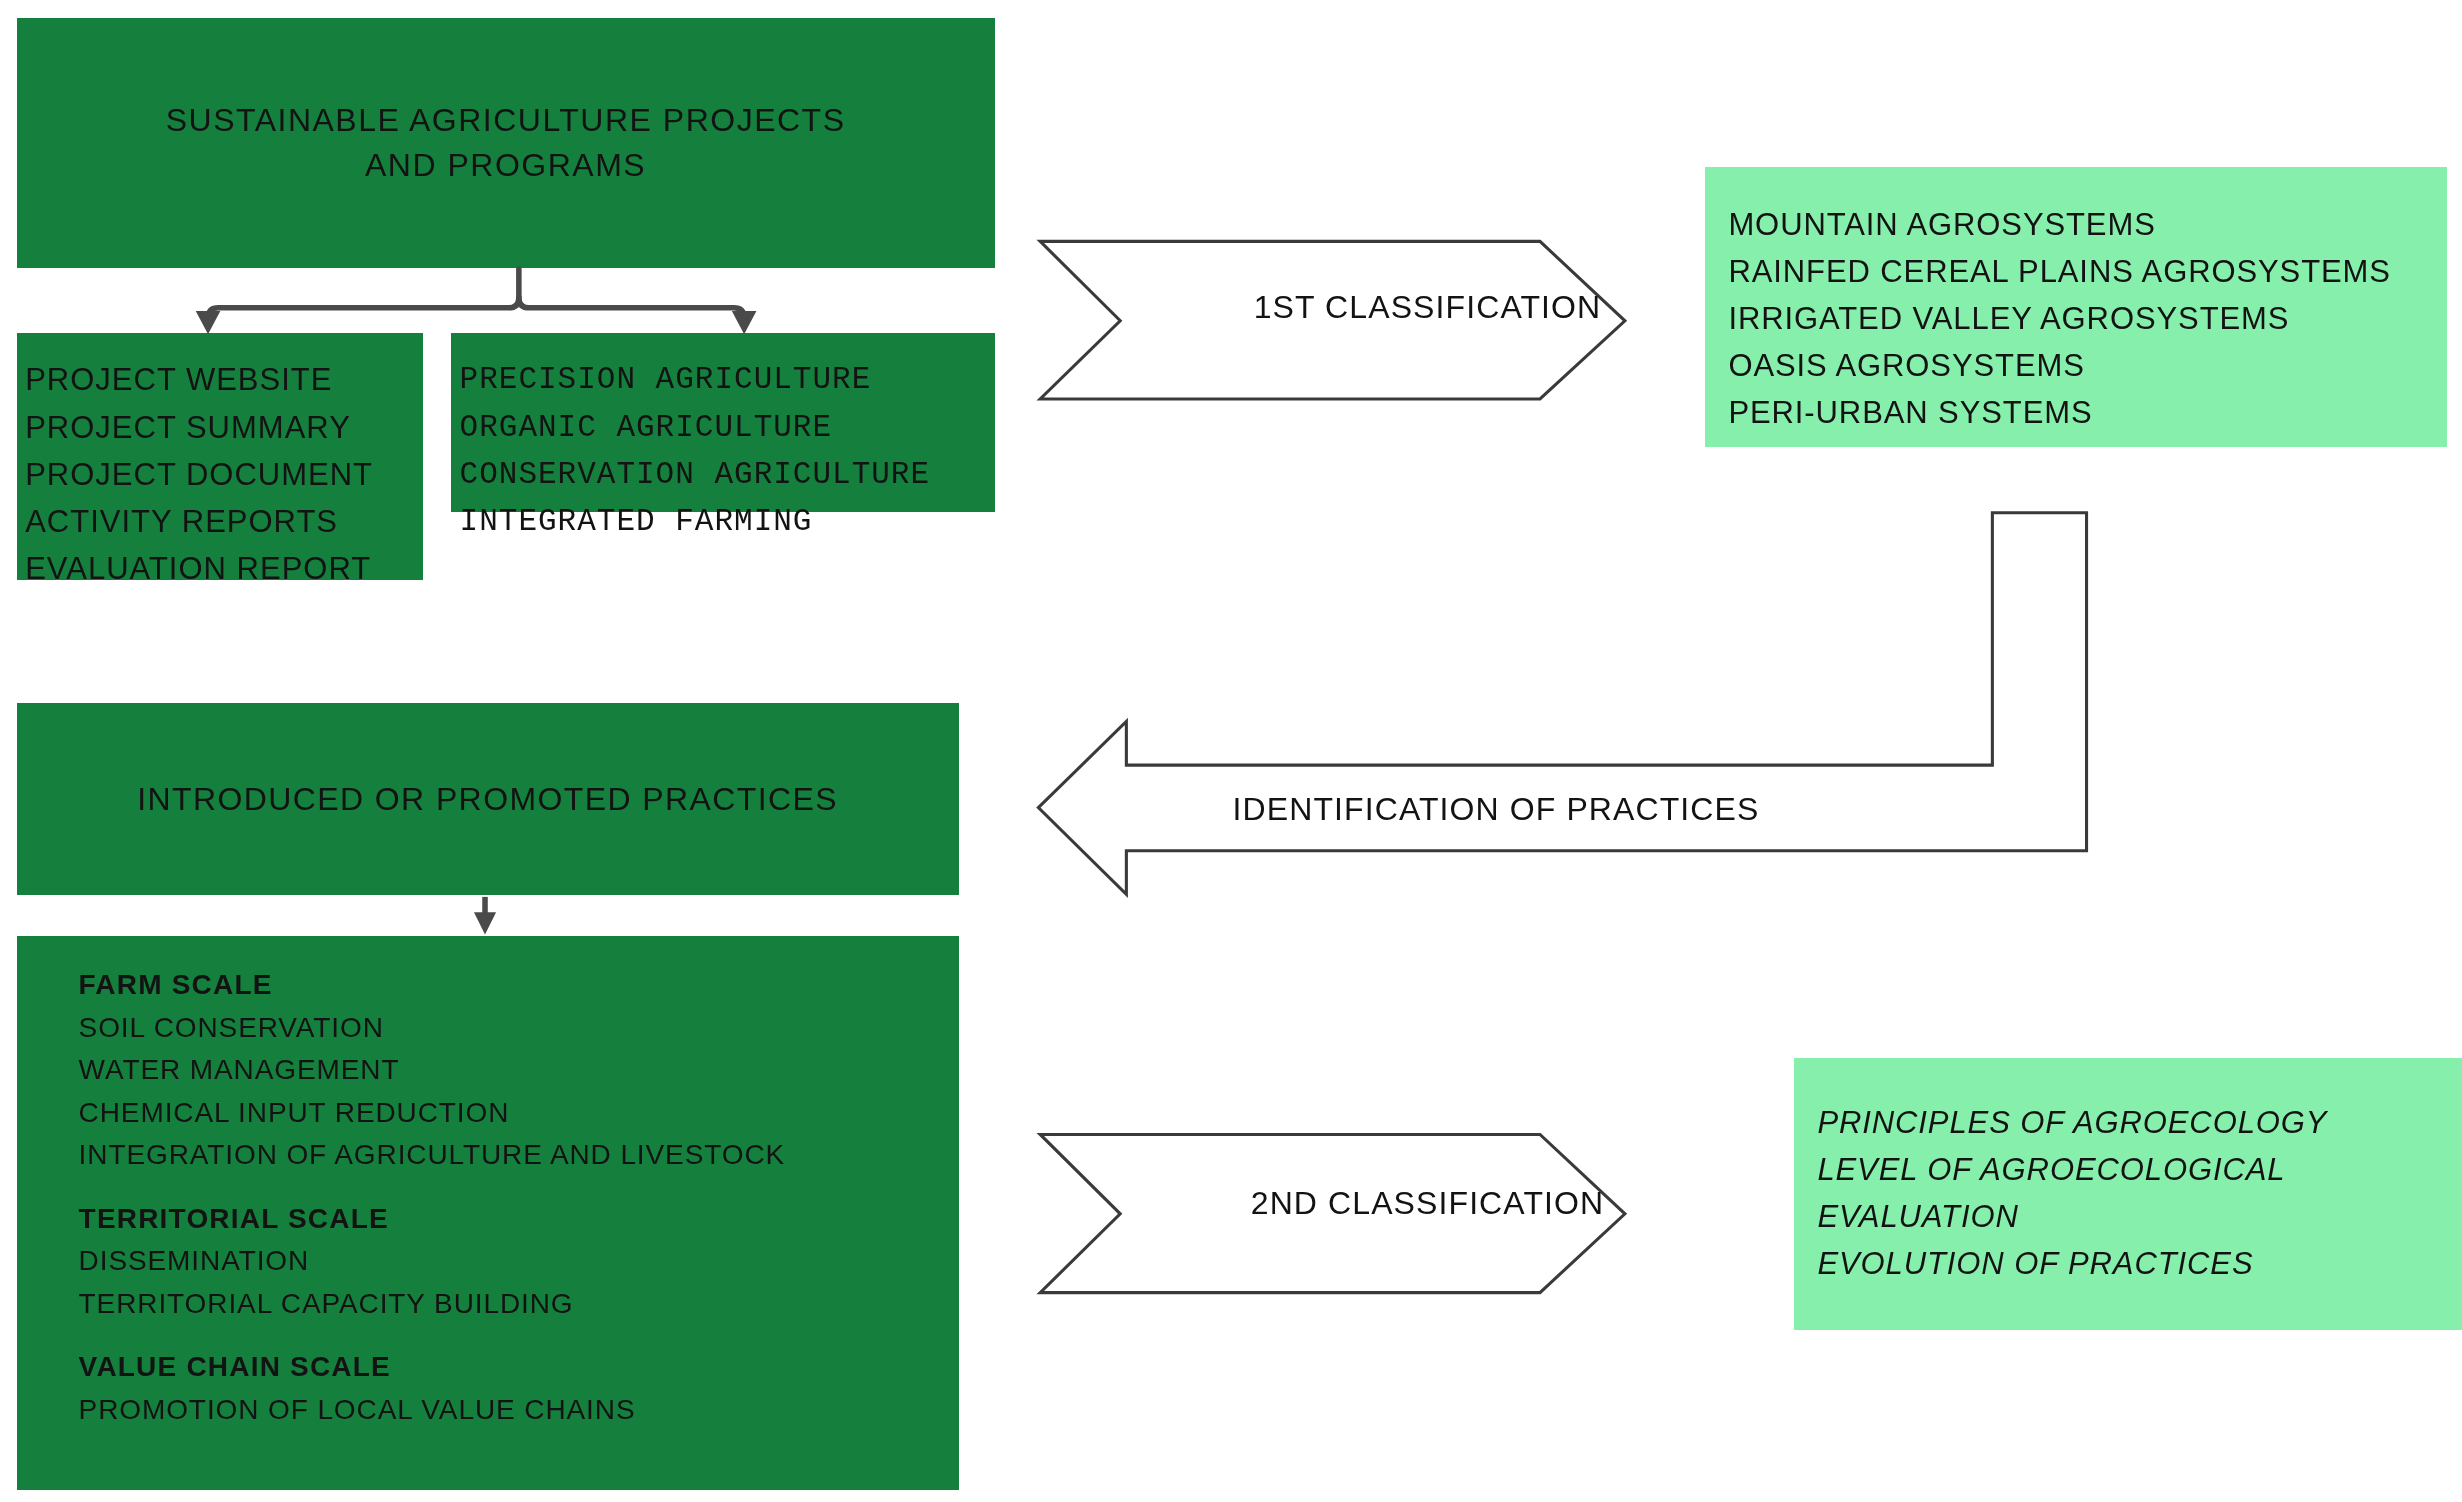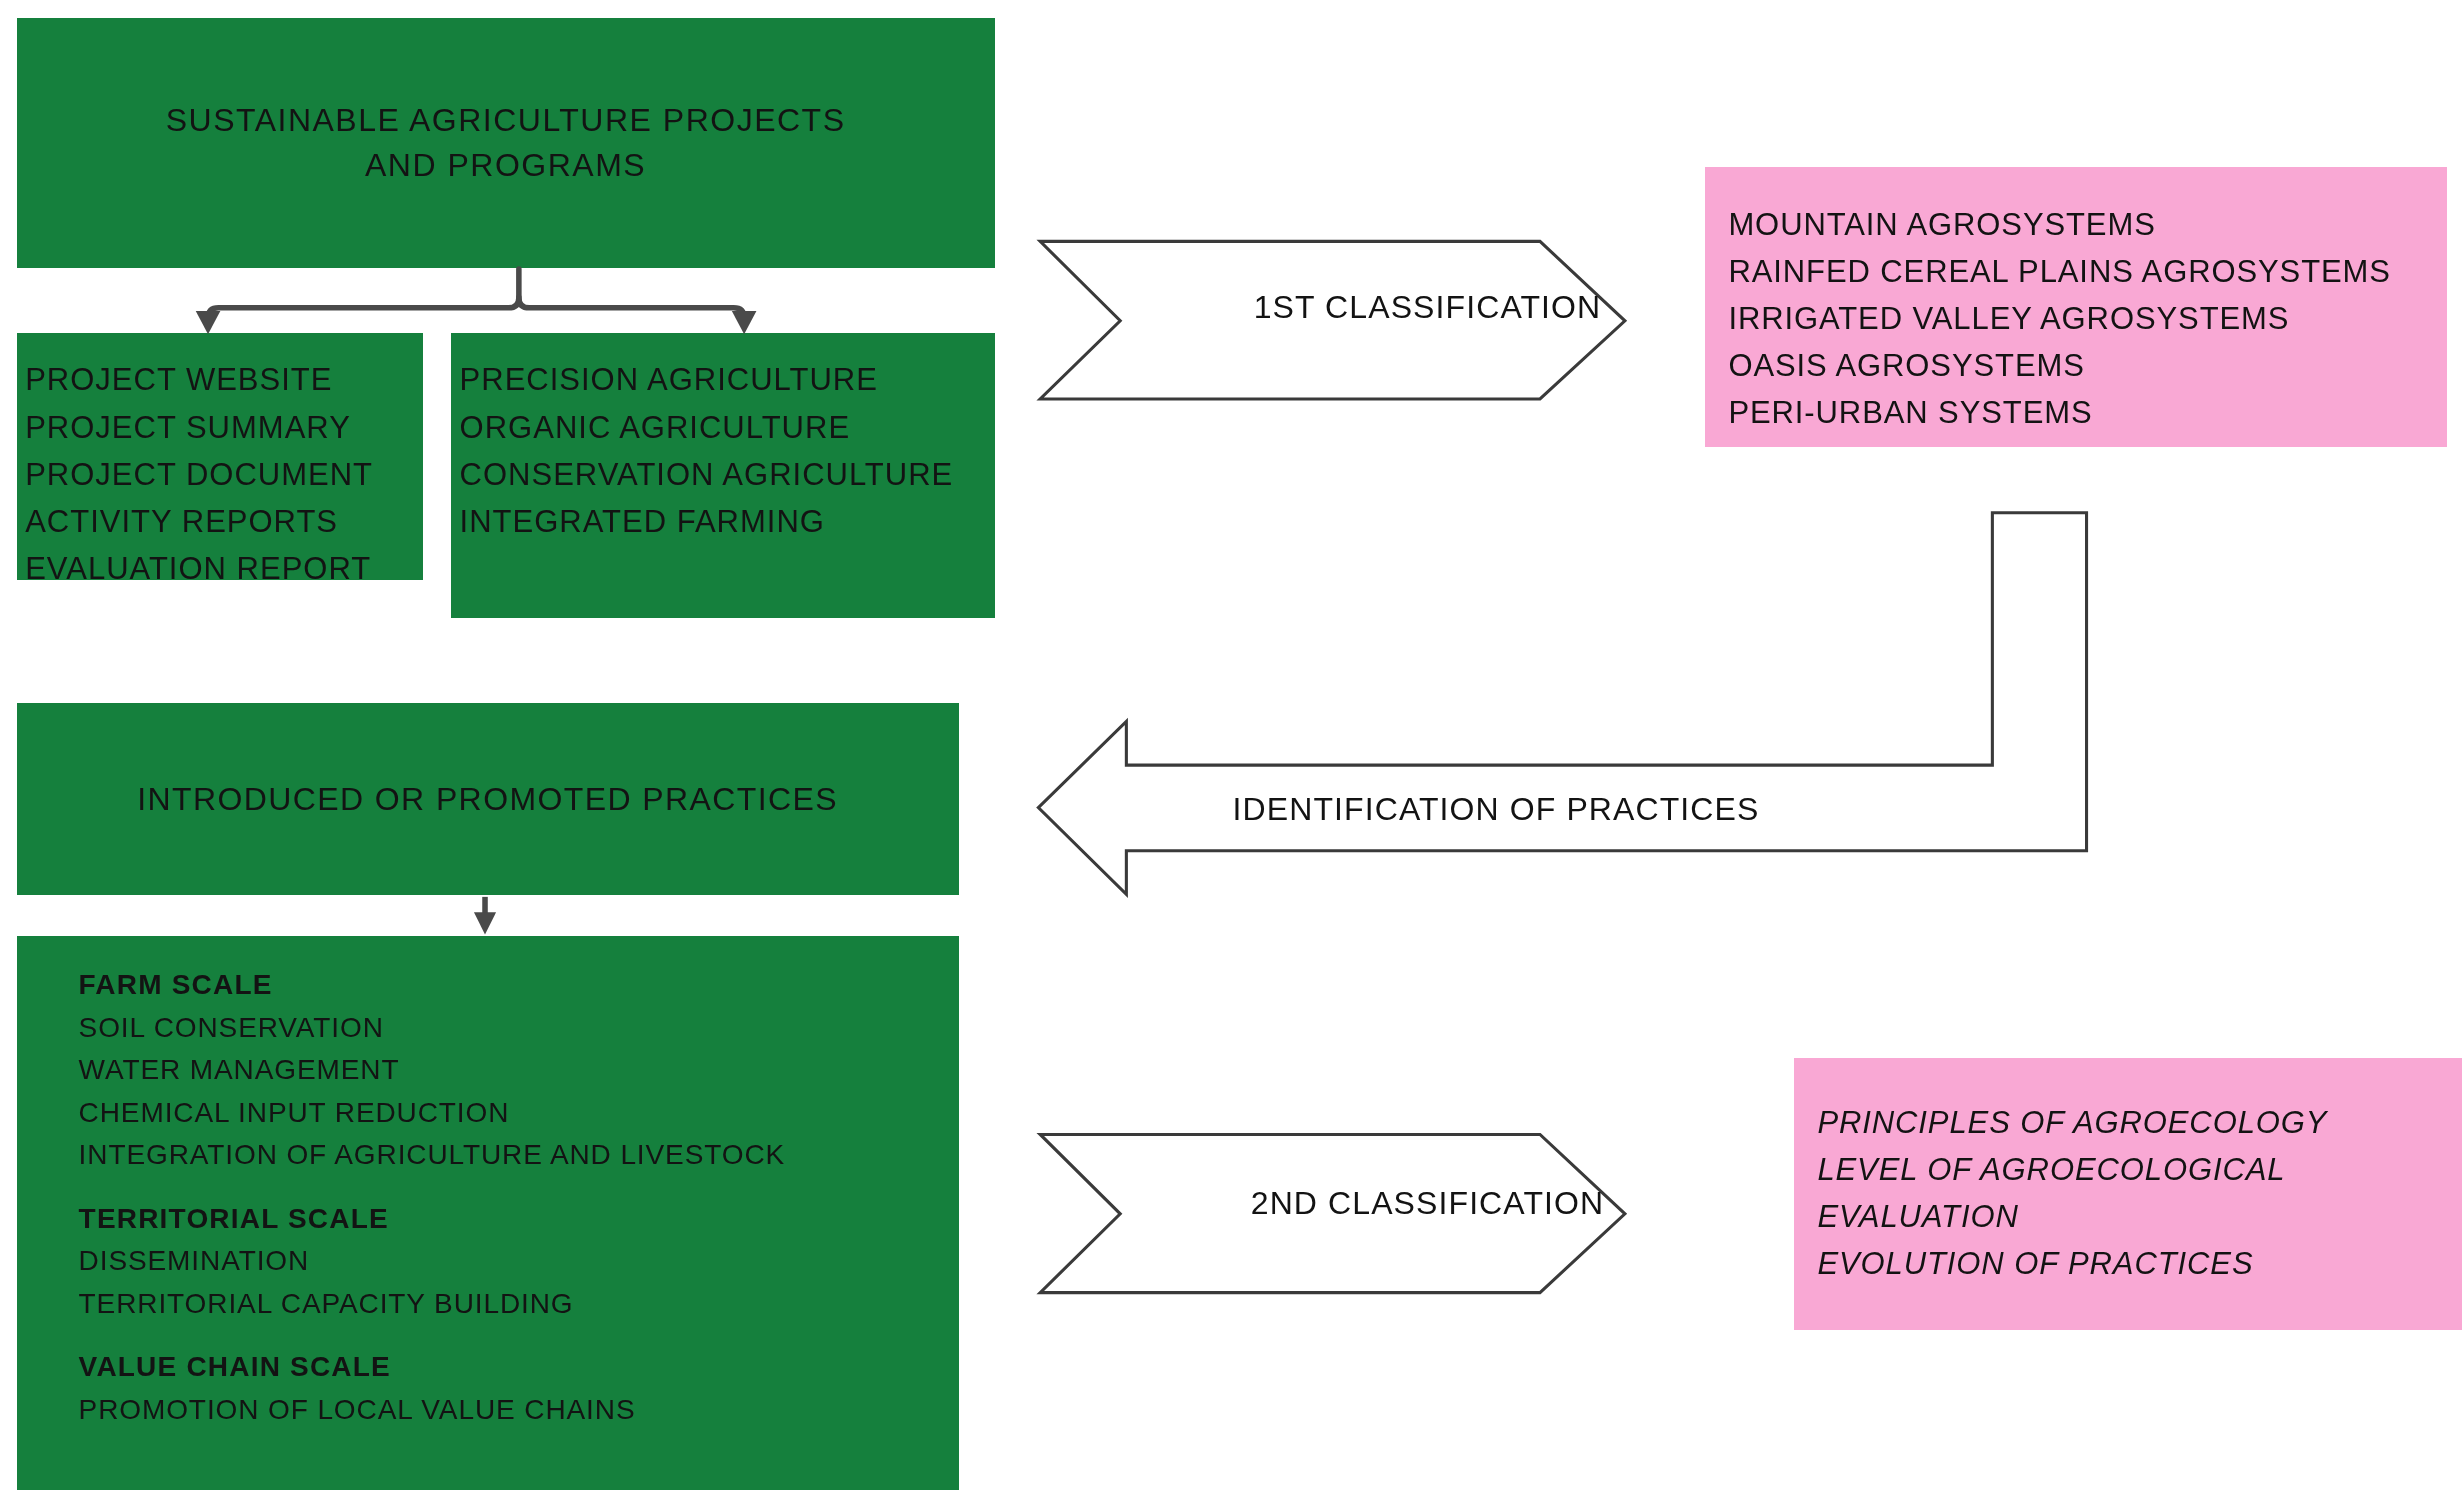--- a/index.html
+++ b/index.html
@@ -19,42 +19,42 @@
     position: absolute;
     left: 0; top: 0;
     width: 2462px;
     height: 1502px;
   }
   .box {
     position: absolute;
     box-sizing: border-box;
   }
   .blue { background: #15803d; }
-  .pink { background: #f9a8d4; }
+  .pink { background: #86efac; }
 
   
   #box-projects {
     left: 16.6px; top: 18px; width: 978px; height: 250px;
     display: flex; align-items: center; justify-content: center;
   }
   #box-projects .title {
     text-align: center;
     font-size: 32px;
     letter-spacing: 1.5px;
     line-height: 1.42;
     font-weight: 400;
     color: #131313;
   }
 
   
   #box-docs {
     left: 16.6px; top: 333px; width: 406px; height: 247px;
   }
   #box-agri {
-    left: 451px; top: 333px; width: 544px; height: 285px;
+    left: 451px; top: 333px; width: 544px; height: 179px; font-family: Liberation Mono, monospace;
   }
   .listbox {
     padding: 23.4px 0 0 8.6px;
   }
   .listbox .row {
     font-size: 31px;
     letter-spacing: 1px;
     line-height: 1.52;
     white-space: nowrap;
     color: #131313;

